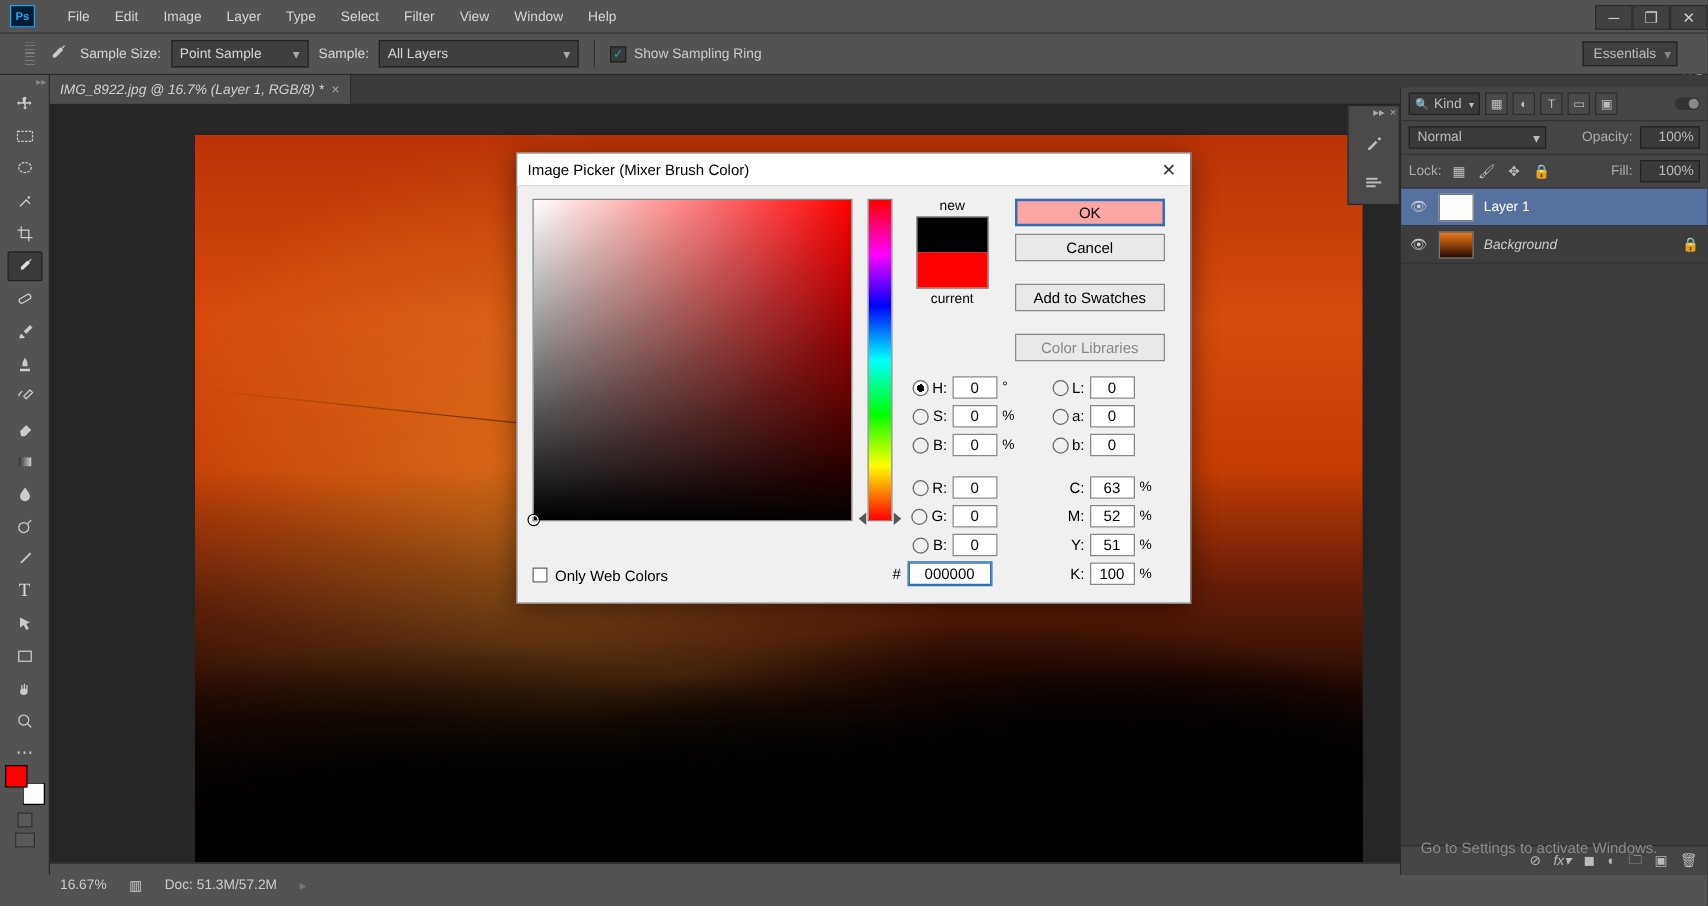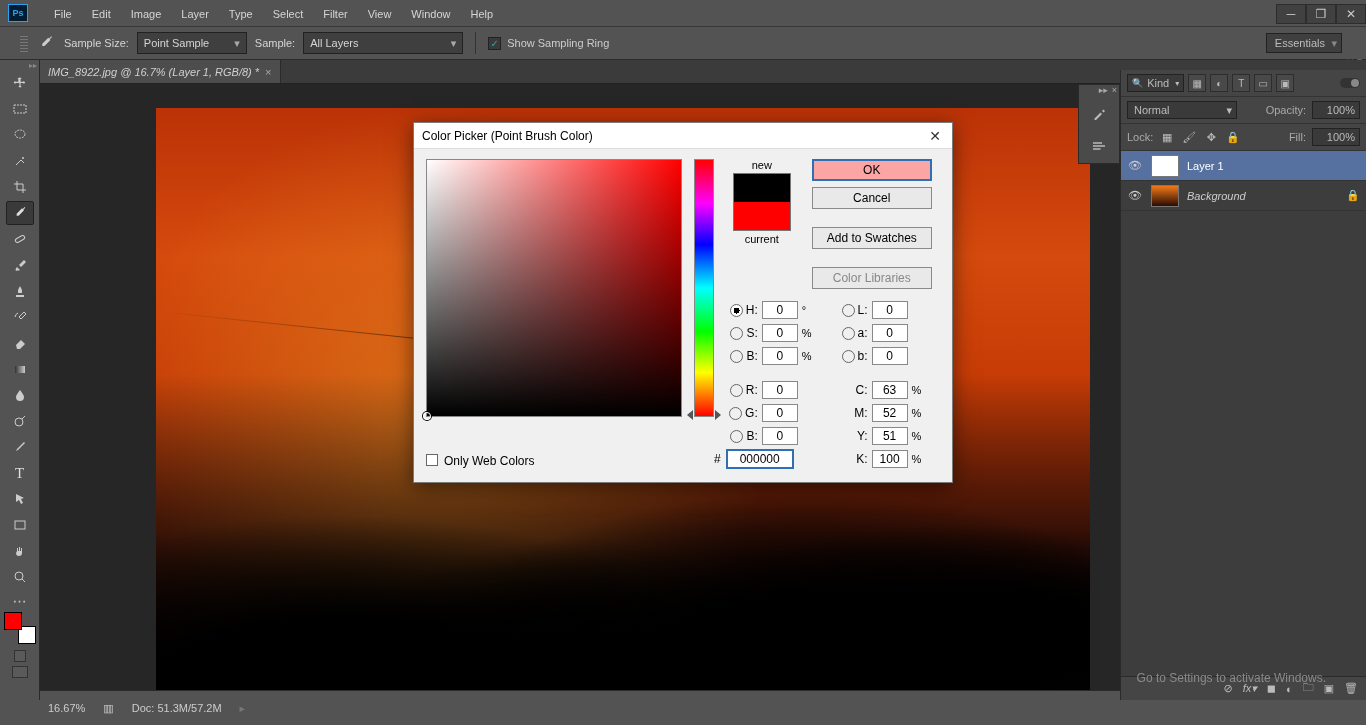--- a/index.html
+++ b/index.html
@@ -412,21 +412,21 @@
   <span><span>Doc:</span> <span>51.3M/57.2M</span></span>
   <span class="sep">▸</span>
 </div>
 
 <div class="watermark">
   <div class="t2">Go to Settings to activate Windows.</div>
 </div>
 
 <div class="dialog">
   <div class="dlg-title">
-    <span>Color Picker (Point Brush Color)</span>
+    <span>Image Picker (Mixer Brush Color)</span>
     <div class="x">✕</div>
   </div>
   <div class="dlg-body">
     <div class="satval">
       <div class="cursor"></div>
     </div>
     <div class="huebar">
       <div class="arrL"></div>
       <div class="arrR"></div>
     </div>

